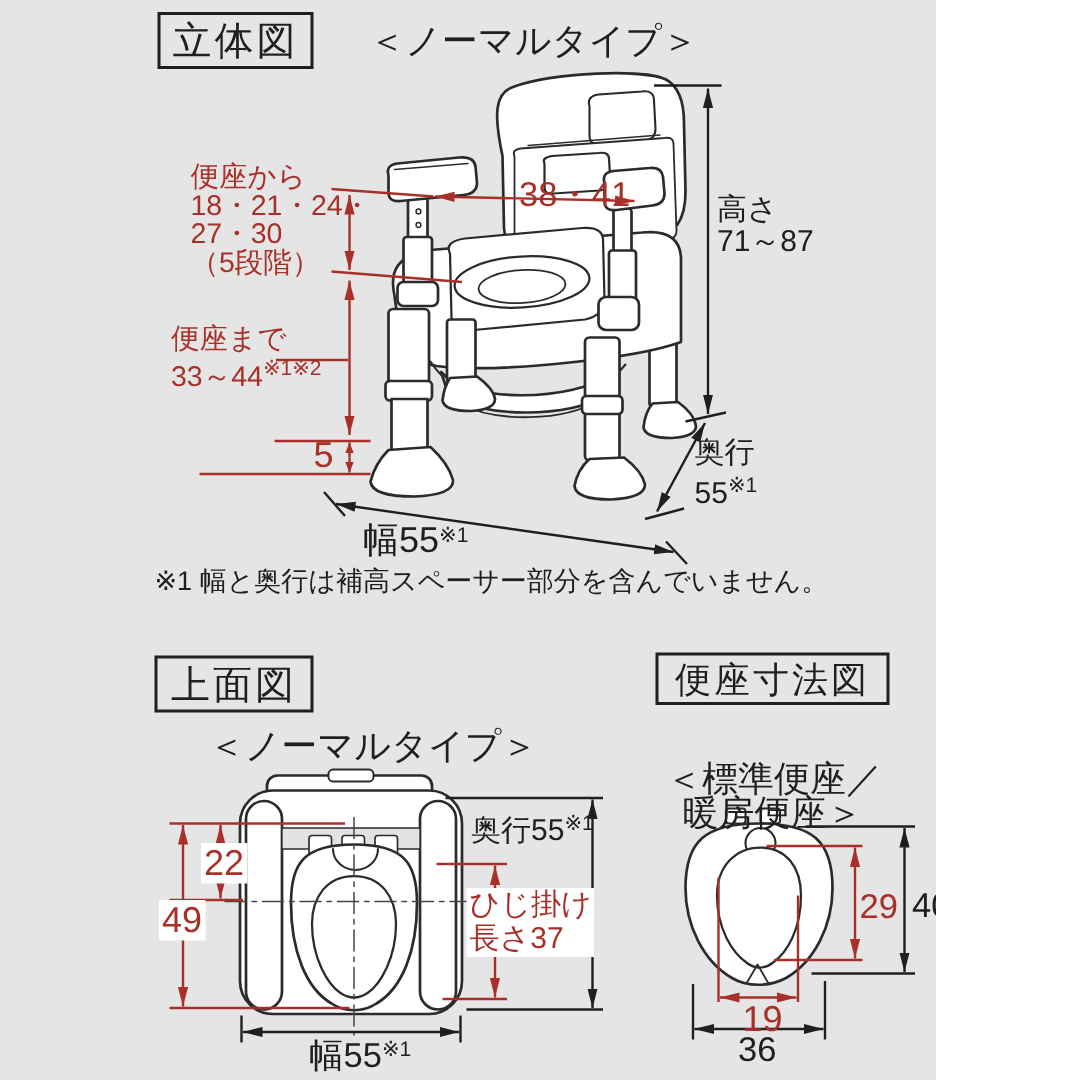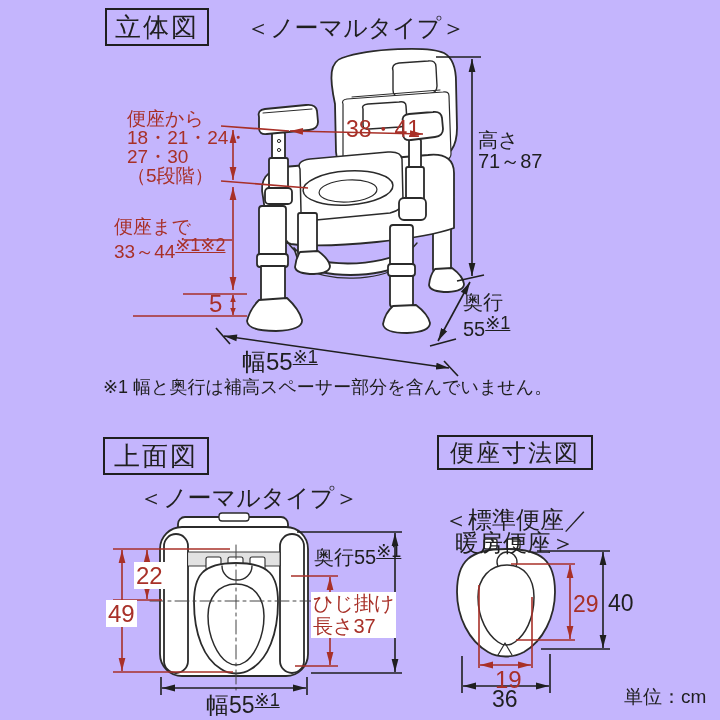--- a/index.html
+++ b/index.html
@@ -1,35 +1,35 @@
 <!DOCTYPE html>
 <html><head>
 <meta charset="utf-8">
 <style>
   html,body{margin:0;padding:0;background:#fff;}
-  .canvas{position:relative;width:720px;height:720px;background:#c4b5fd;
+  .canvas{position:relative;width:624px;height:720px;background:#e5e5e5;
           font-family:"Liberation Sans","DejaVu Sans",sans-serif;color:#1f1f1f;overflow:hidden;}
   .canvas svg{position:absolute;left:0;top:0;}
   .lbl{position:absolute;white-space:nowrap;line-height:1.13;}
   .red{color:#a83028;}
   .blk{color:#1f1f1f;}
   .bgw{background:#ffffff;padding:0 2px;}
   .fs18{font-size:18px;}
   .fs19{font-size:19px;}
   .fs20{font-size:20px;}
   .fs22{font-size:24px;}
   .fs23{font-size:23px;}
   .fs24{font-size:24px;}
   .fs26{font-size:26px;}
   .lh19{line-height:19px;}
   .lh21{line-height:21px;}
   .lh23{line-height:23px;}
   .box-title{position:absolute;display:flex;align-items:center;justify-content:center;
              border:2.5px solid #1f1f1f;letter-spacing:2px;}
-  .sup{font-size:18px;vertical-align:7px;letter-spacing:0;text-decoration:underline;}
+  .sup{font-size:14px;vertical-align:7px;letter-spacing:0;}
   .ind11{padding-left:11px;}
 </style>
 </head>
 <body>
 
 <div class="canvas">
 
 <svg width="720" height="720" viewBox="0 0 720 720">
   <defs>
     <marker id="aE" markerUnits="userSpaceOnUse" markerWidth="14" markerHeight="10" refX="13" refY="5" orient="auto">

